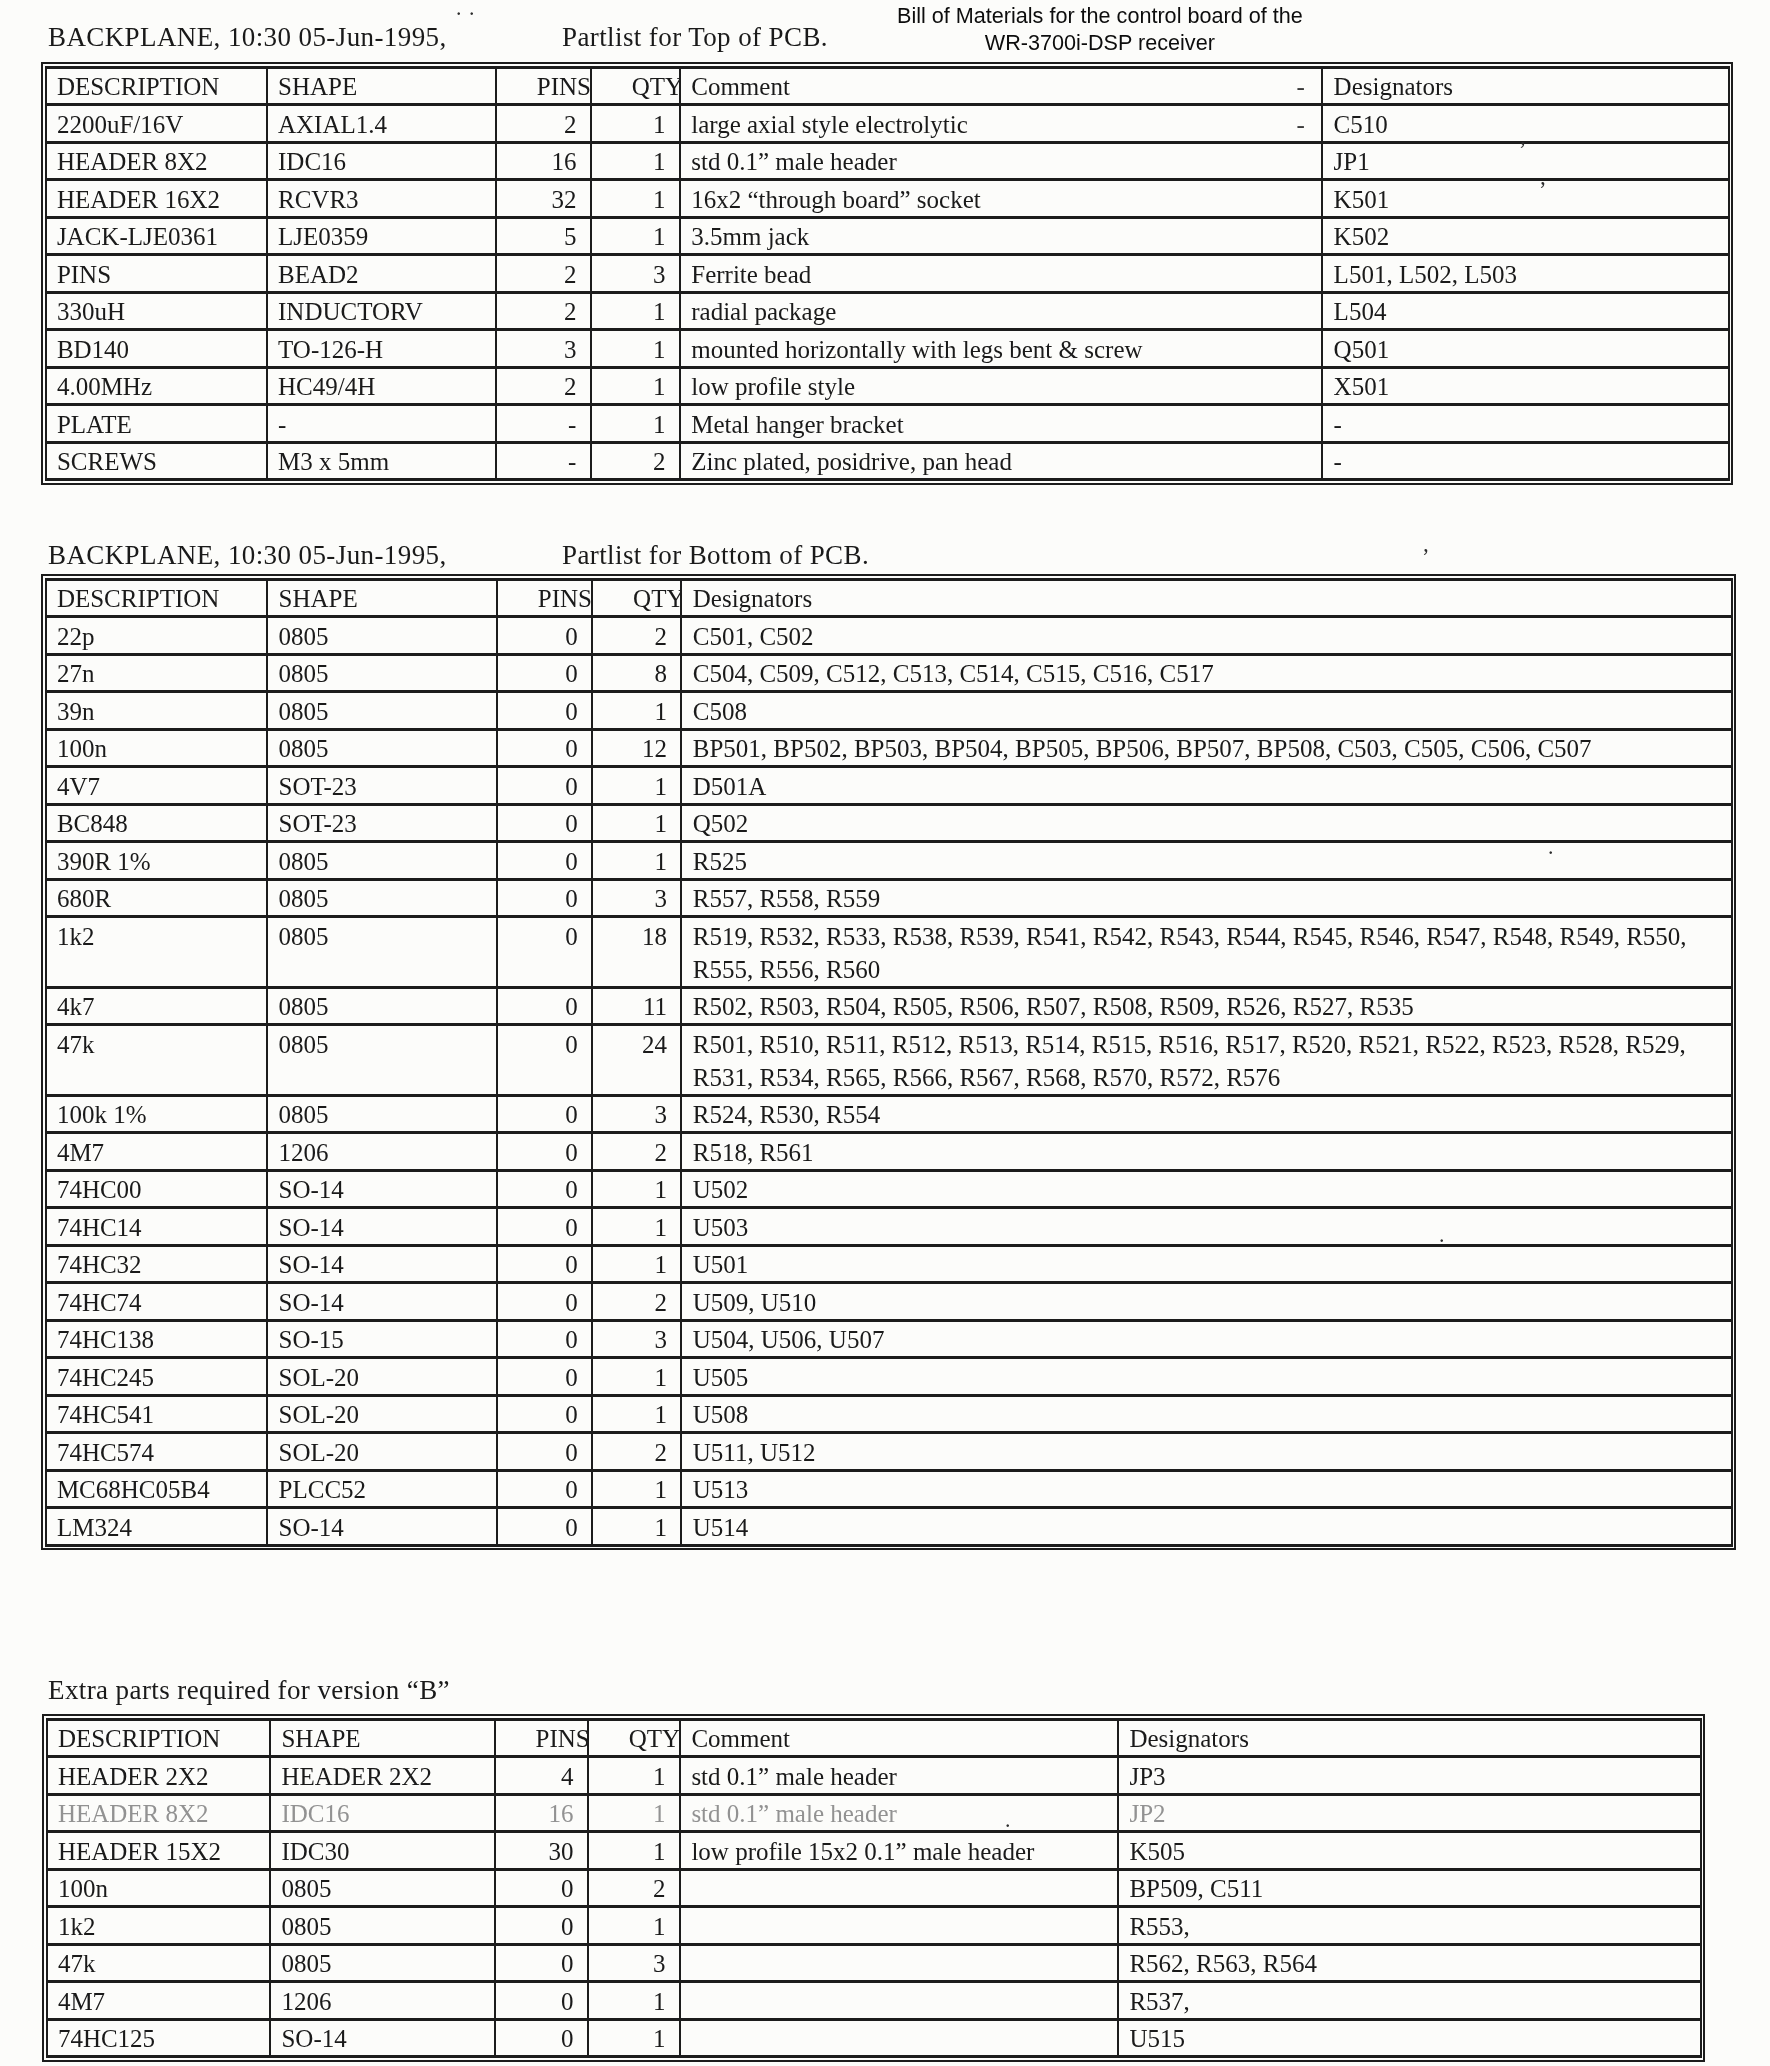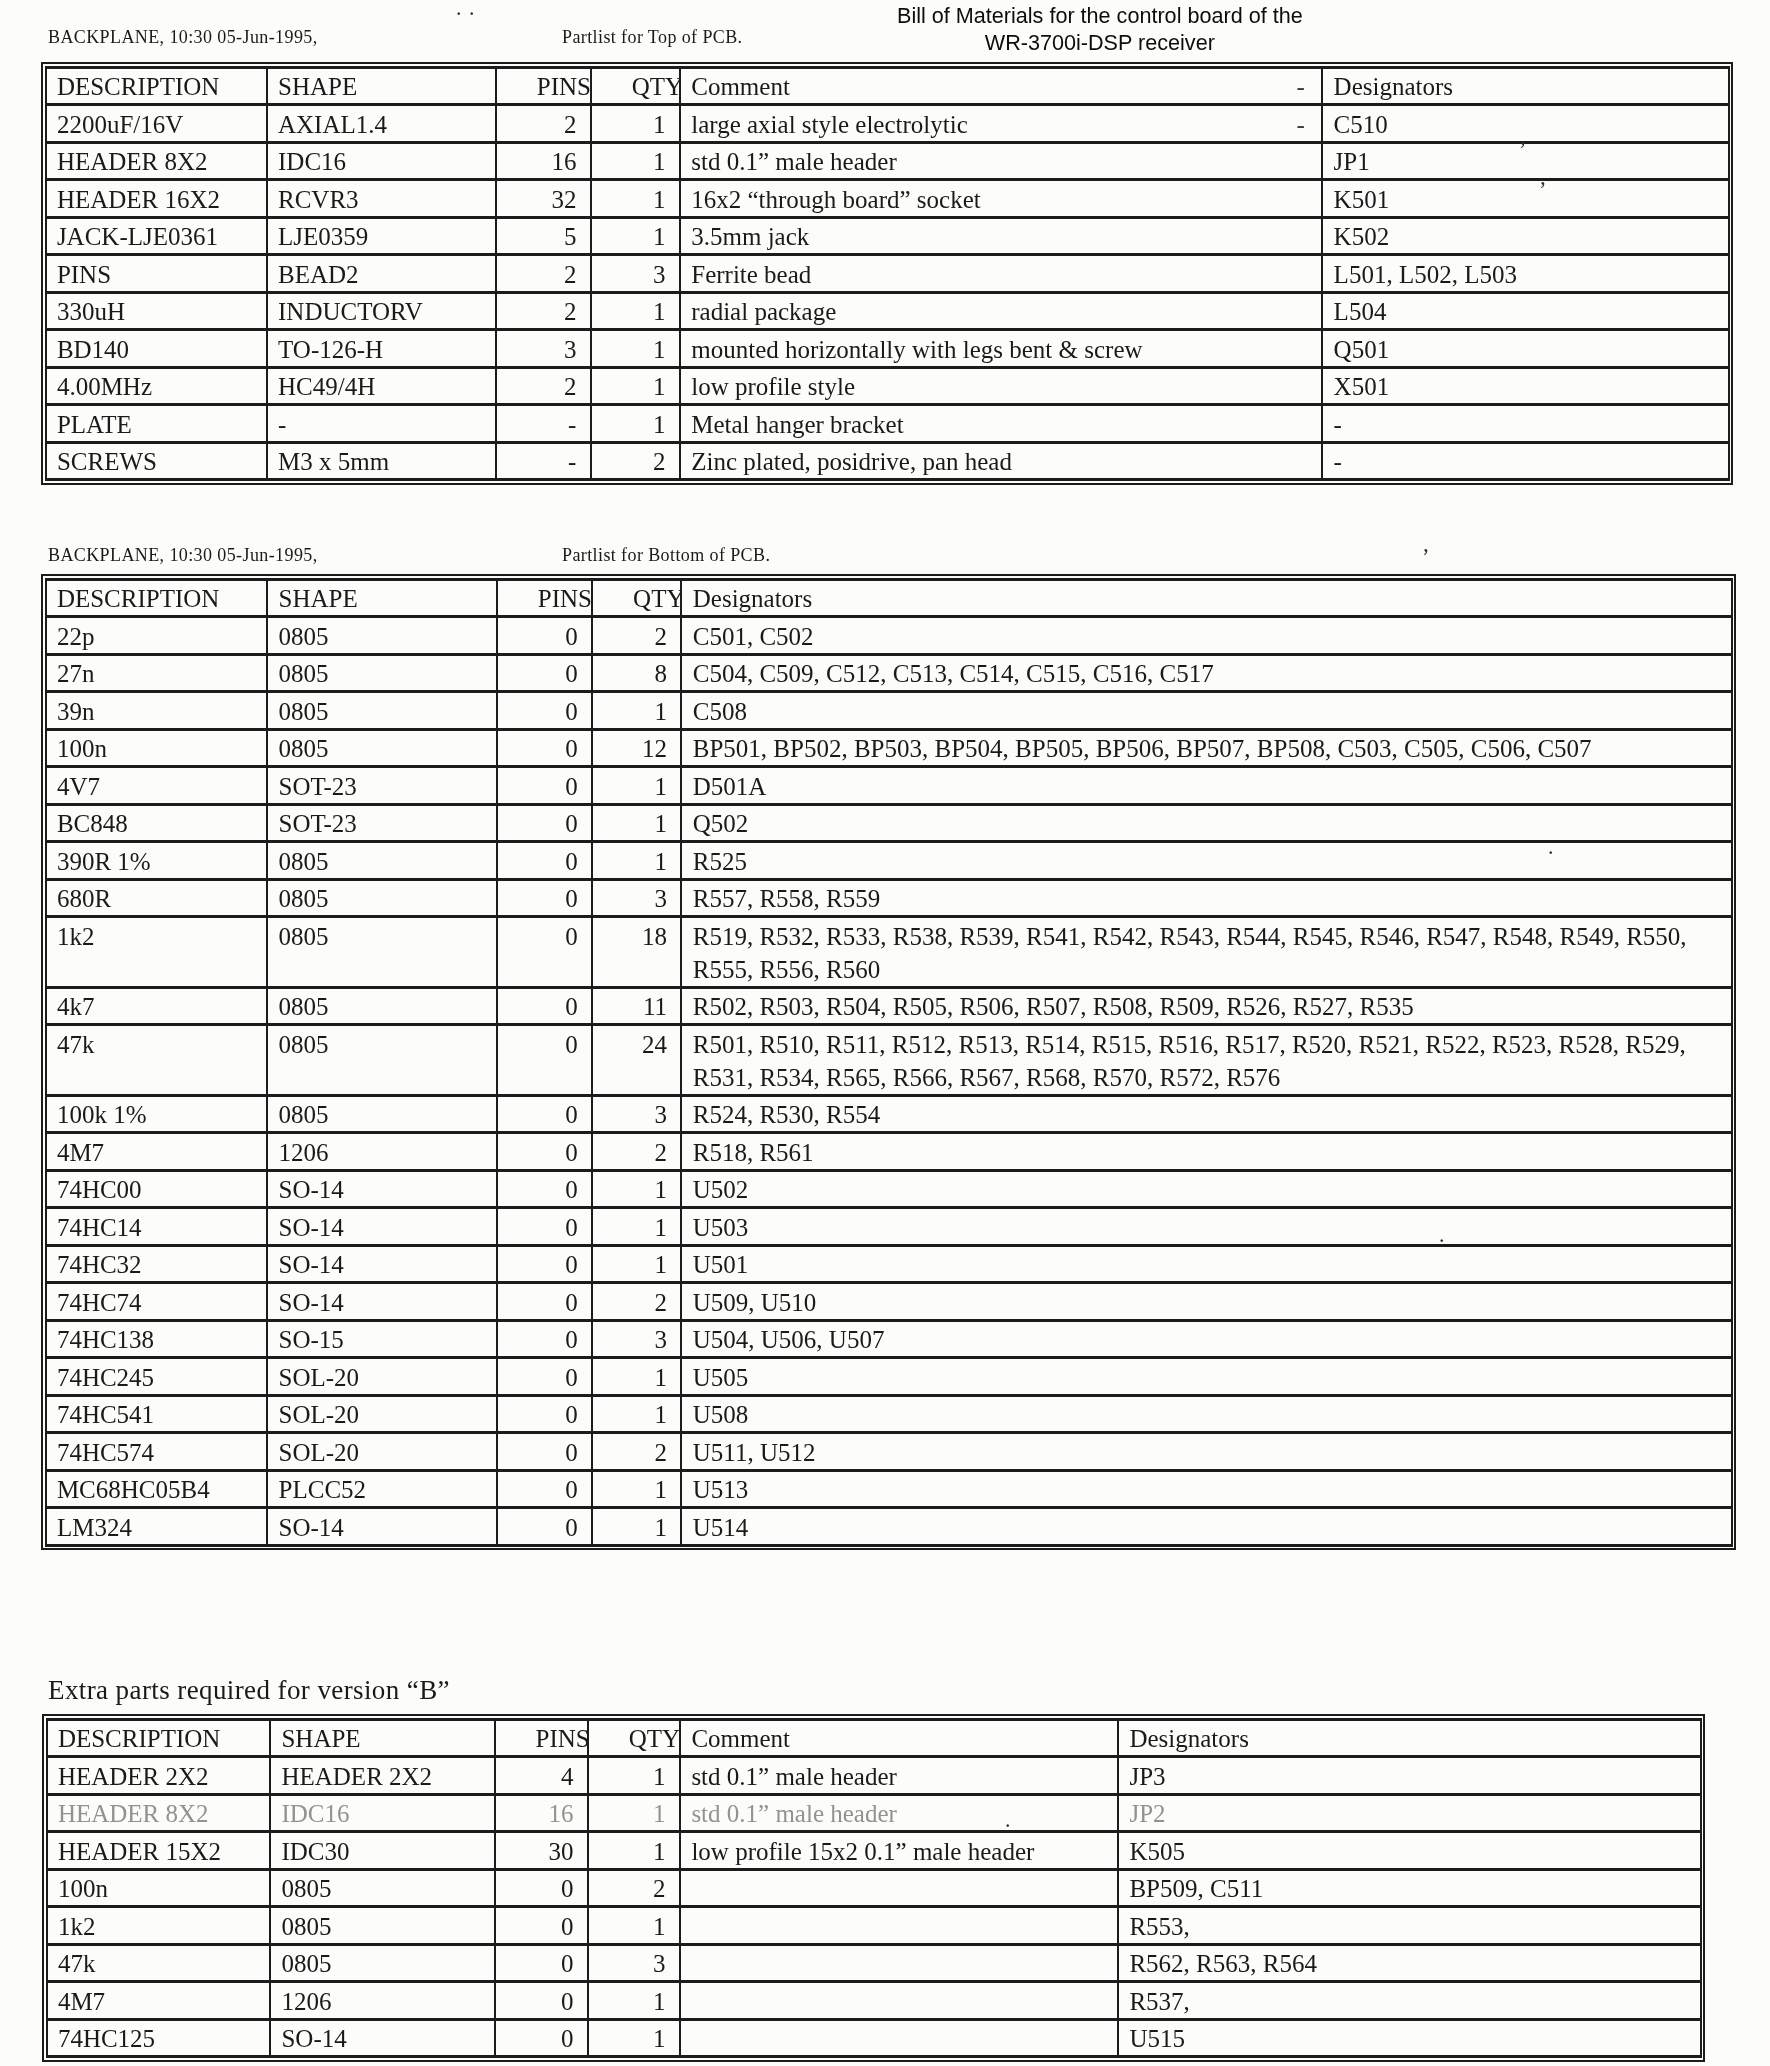--- a/index.html
+++ b/index.html
@@ -10,21 +10,21 @@
     background: #fcfcfa;
     overflow: hidden;
     font-family: "Liberation Serif", "DejaVu Serif", serif;
     color: #1a1a1a;
   }
 
   
   .doc-title {
     position: absolute;
     left: 48px;
-    font-size: 18px;
+    font-size: 27px;
     line-height: 33px;
     white-space: nowrap;
     letter-spacing: 0.4px;
   }
   .doc-title .t-part2 { position: absolute; left: 514px; top: 0; white-space: nowrap; text-align: right; }
   #title-1 { top: 21px; }
   #title-2 { top: 539px; }
   #title-3 { top: 1674px; font-size: 27px; }
 
   

